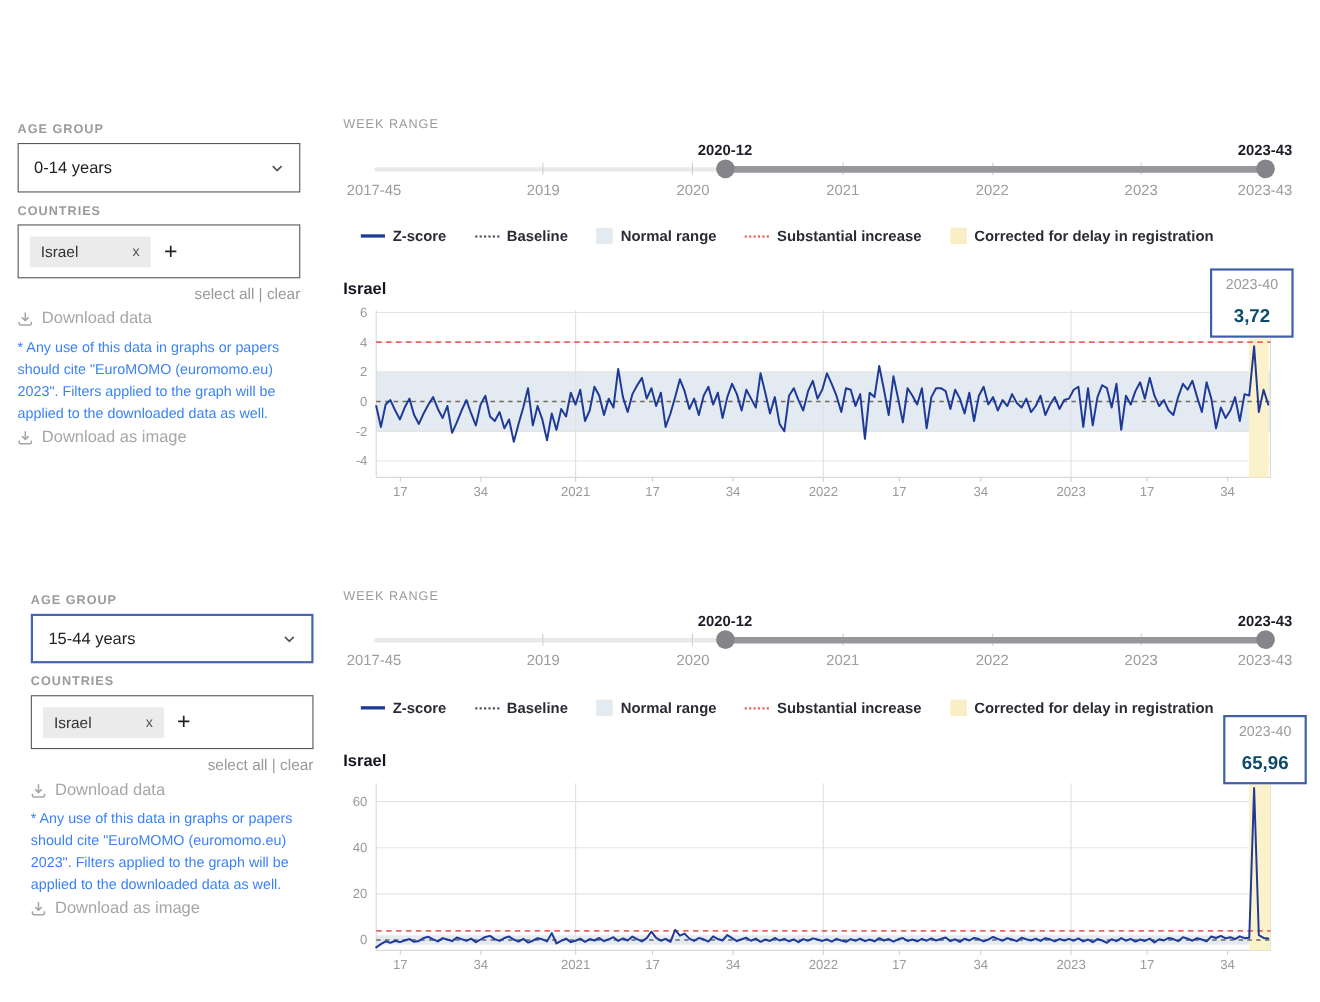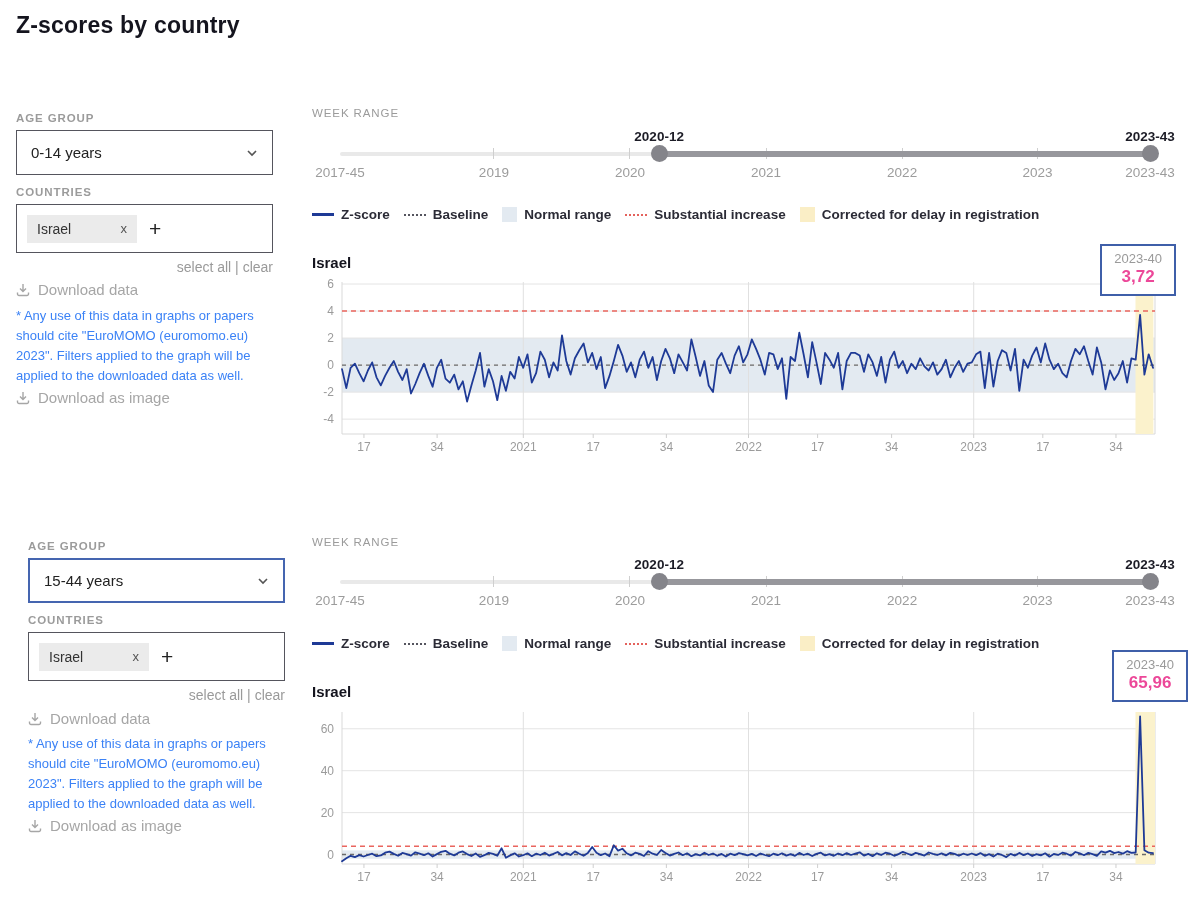--- a/index.html
+++ b/index.html
@@ -30,42 +30,41 @@
   .wr-label { position:absolute; font-size:11.5px; font-weight:400; letter-spacing:.9px; color:#9b9b9b; }
   .slider-box { position:absolute; width:888px; height:58px; }
   .trk { position:absolute; left:28px; width:810px; top:24px; height:4px; background:#e9e9e9; border-radius:2px; }
   .trk-act { position:absolute; top:23px; height:6px; background:#97979c; border-radius:3px; }
   .trk-tick { position:absolute; top:20px; width:1px; height:11px; background:#cfcfcf; }
   .handle { position:absolute; top:17px; width:17px; height:17px; border-radius:50%; background:#84848a; cursor:pointer; z-index:3; }
   .sl-top { position:absolute; top:1px; transform:translateX(-50%); font-size:13.5px; font-weight:700; color:#1d1d27; white-space:nowrap; }
   .sl-bot { position:absolute; top:37px; transform:translateX(-50%); font-size:13.5px; color:#9c9c9c; white-space:nowrap; }
 
   
-  .legend { position:absolute; left:312px; display:flex; gap:14px; align-items:flex-start; }
+  .legend { position:absolute; left:328px; display:flex; gap:26px; align-items:flex-start; }
   .li { display:flex; gap:7px; align-items:flex-start; }
   .li .lbl { font-size:13.5px; font-weight:600; color:#2b2b36; line-height:17px; }
   .sw-line { width:22px; height:3px; background:#1e3a96; margin-top:7px; }
   .sw-dotg { width:22px; height:0; border-top:2px dotted #55555f; margin-top:8px; }
   .sw-boxb { width:15px; height:15px; background:#e3eaf1; margin-top:1px; }
   .sw-dotr { width:22px; height:0; border-top:2px dotted #e4625c; margin-top:8px; }
   .sw-boxy { width:15px; height:15px; background:#faeec6; margin-top:1px; }
 
   
   .chart-area { position:absolute; left:312px; width:888px; }
   .chart-title { position:absolute; left:0; font-size:15px; font-weight:700; color:#14141e; }
   .chart-svg { position:absolute; left:0; }
   .tooltip { position:absolute; background:#fff; border:2px solid #3f5fa9; padding:5px 12px 7px; text-align:center; z-index:5; }
   .tooltip .wk { font-size:13px; color:#9a9a9a; }
-  .tooltip .vl { font-size:17px; font-weight:700; color:#ec4899; margin-top:1px; }
+  .tooltip .vl { font-size:17px; font-weight:700; color:#0c4a6e; margin-top:12px; }
 </style>
 </head>
 <body>
 
 <div class="page">
-  <div class="page-title">Z-scores by country</div>
 
   <div class="sb-label" style="left:16px; top:112px;">AGE GROUP</div>
   <div class="select" style="left:16px; top:130px;">
     <span class="val">0-14 years</span>
     <svg class="chev" viewBox="0 0 12 12">
         <path d="M2 4 L6 8 L10 4" fill="none" stroke="#555" stroke-width="1.6"></path>
       </svg>
   </div>
   <div class="sb-label" style="left:16px; top:186px;">COUNTRIES</div>
   <div class="cbox" style="left:16px; top:204px;">

